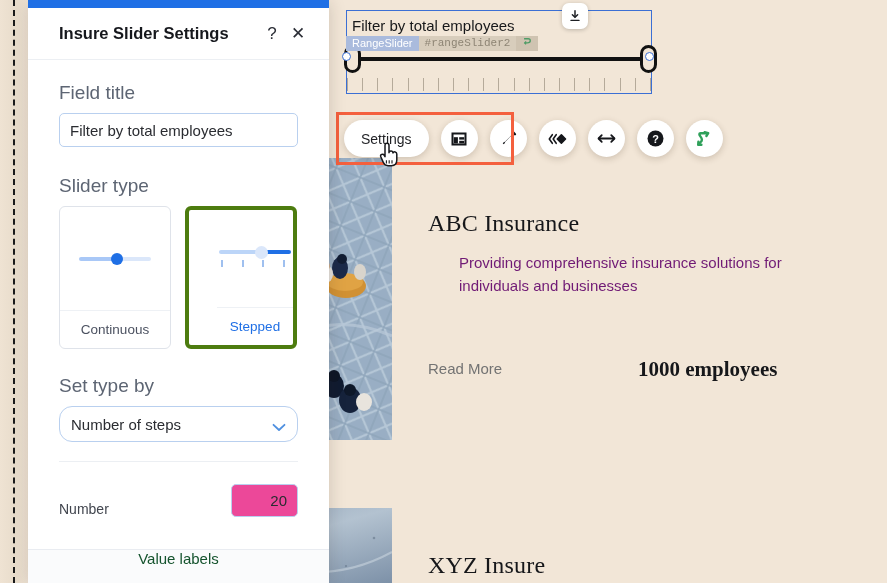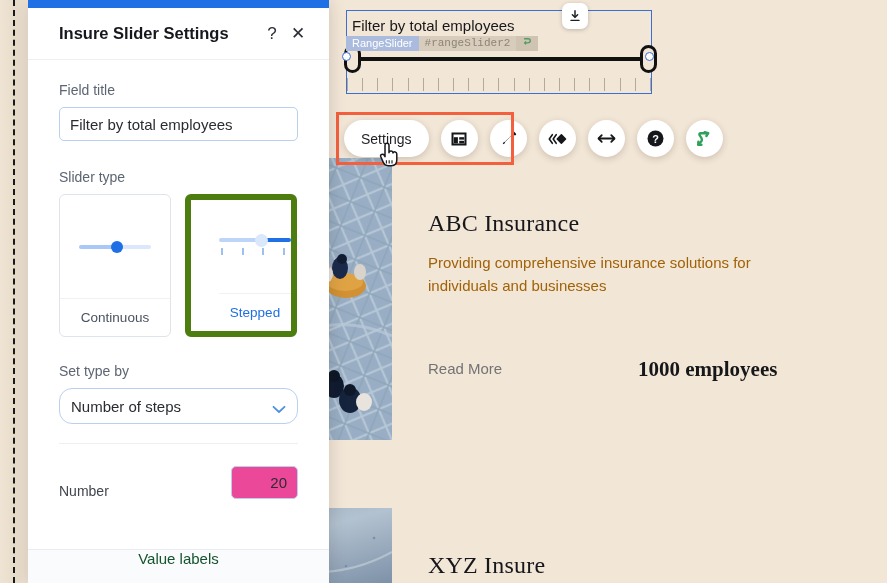--- a/index.html
+++ b/index.html
@@ -95,21 +95,21 @@
   }
   .card1-img { left:312px; top:158px; width:80px; height:282px; }
   .card2-img { left:124px; top:508px; width:268px; height:75px; }
   .photo { width:100%; height:100%; display:block; }
 
   .card-h {
     position:absolute; font-family:"Liberation Serif", serif; font-size:24px;
     color:#16171a; letter-spacing:.2px;
   }
   .card-p {
-    position:absolute; font-size:15px; color:#a16207; line-height:1.52; width:360px;
+    position:absolute; font-size:15px; color:#701a75; line-height:1.52; width:360px;margin-left:31px;
   }
   .card-link {
     position:absolute; font-size:15px; color:#737373;
   }
   .card-num {
     position:absolute; font-family:"Liberation Serif", serif; font-size:21px; color:#16171a;
     font-weight:600;
   }
 
   
@@ -120,34 +120,34 @@
   }
   .panel-accent { height:8px; background:#1f6fe5; flex:0 0 8px; }
   .panel-head {
     height:52px; flex:0 0 52px; display:flex; align-items:center;
     padding:0 18px 0 31px; border-bottom:1px solid #eceff3;
   }
   .panel-title { font-size:16.5px; font-weight:bold; color:#16181d; flex:1; }
   .head-btn { font-size:17px; color:#2b2e36; width:26px; text-align:center; cursor:default; }
 
   .panel-body { flex:1; overflow:hidden; padding:0 31px; }
-  .sect-label { font-size:14px; color:#5d6573; margin-top:22px; margin-bottom:9px; }
+  .sect-label { font-size:19px; color:#5d6573; margin-top:22px; margin-bottom:9px; }
 
   .text-input {
     width:239px; height:34px; border:1px solid #b9d0ef; border-radius:5px;
     font-size:15px; color:#2a2c31; padding:0 10px; outline:none; background:#fff;
     font-family:"Liberation Sans", sans-serif;
   }
 
   .type-row { display:flex; gap:14px; margin-top:8px; }
   .type-card {
     width:112px; height:143px; border:1px solid #dfe3ea; border-radius:6px;
     display:flex; flex-direction:column; background:#fff;
   }
-  .type-card.sel { border:6px solid #4d7c0f;padding-left:28px; }
+  .type-card.sel { border:4px solid #4d7c0f;padding-left:28px; }
   .type-art { flex:1; display:flex; align-items:center; justify-content:center; position:relative; }
   .type-foot {
     height:38px; border-top:1px solid #eef1f5; display:flex; align-items:center;
     justify-content:center; font-size:13.5px; color:#4b5160;
   }
   .type-card.sel .type-foot { color:#1f6fe5; border-top:1px solid #eef1f5; }
 
   .mini-cont { position:relative; width:72px; height:14px; }
   .mini-cont .bar-l { position:absolute; left:0; top:5.5px; width:38px; height:3.5px; background:#a9c8f7; border-radius:2px; }
   .mini-cont .bar-r { position:absolute; left:38px; top:5.5px; width:34px; height:3.5px; background:#dbe7fa; border-radius:2px; }

